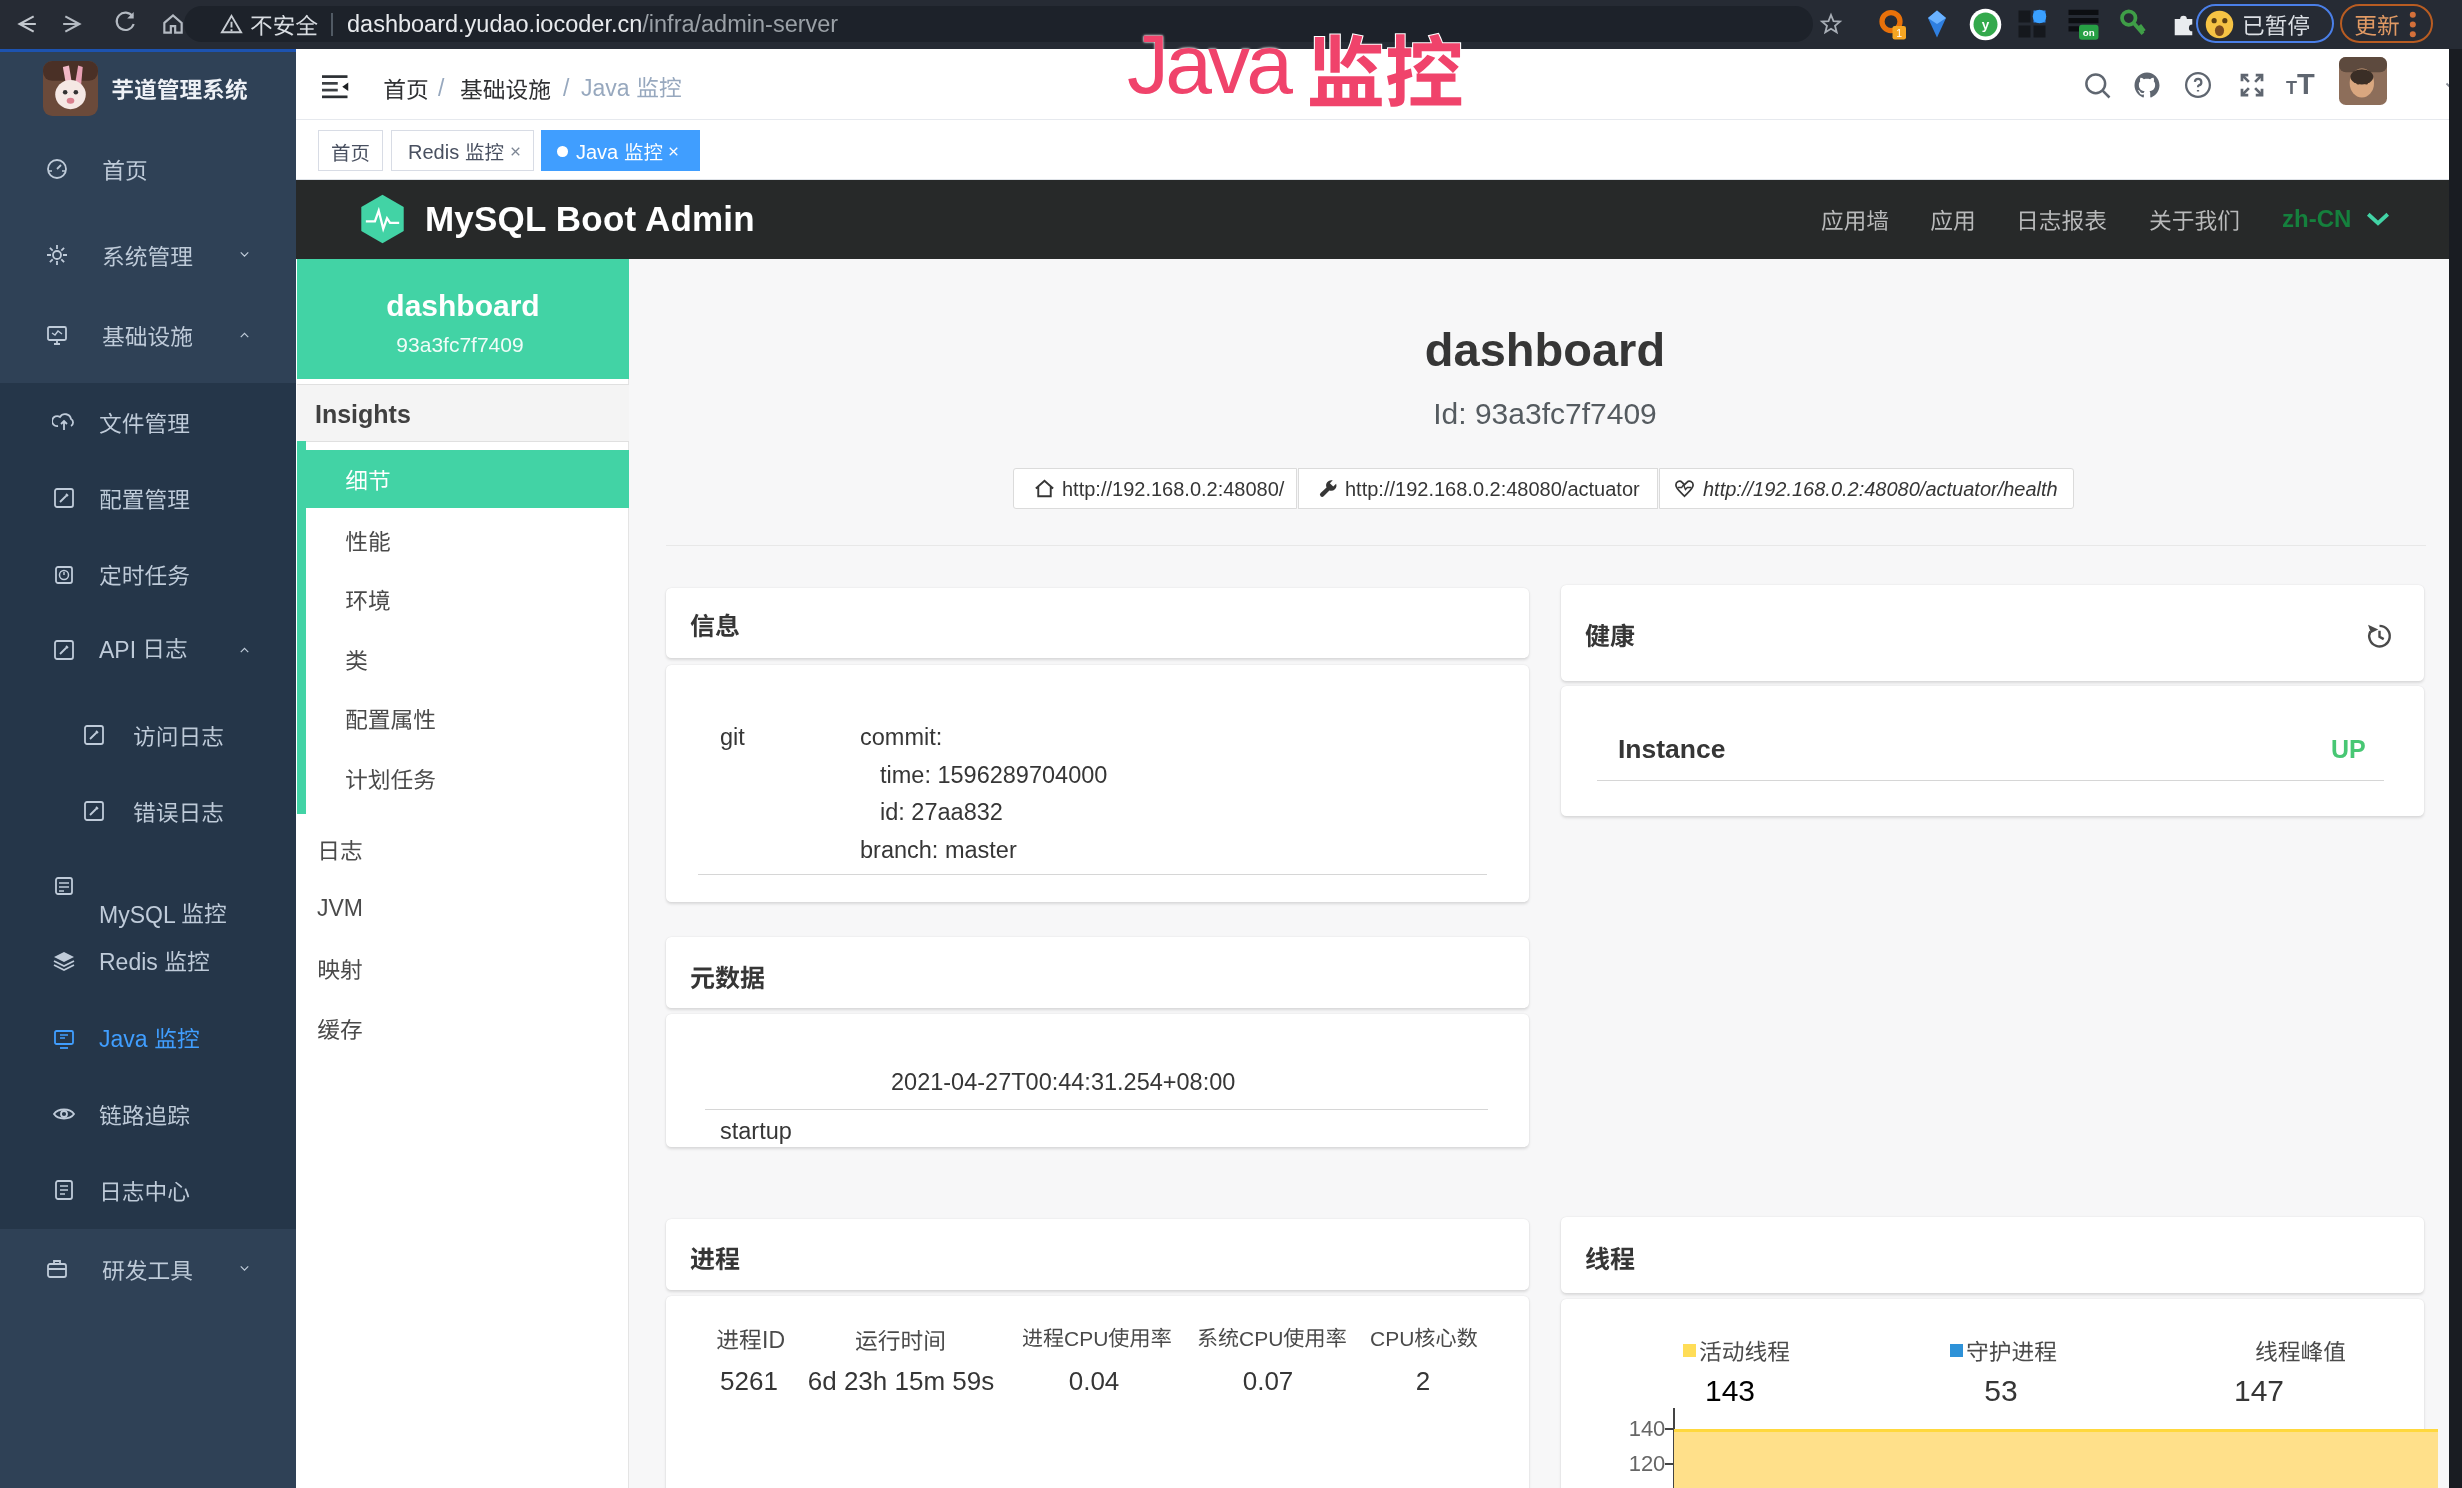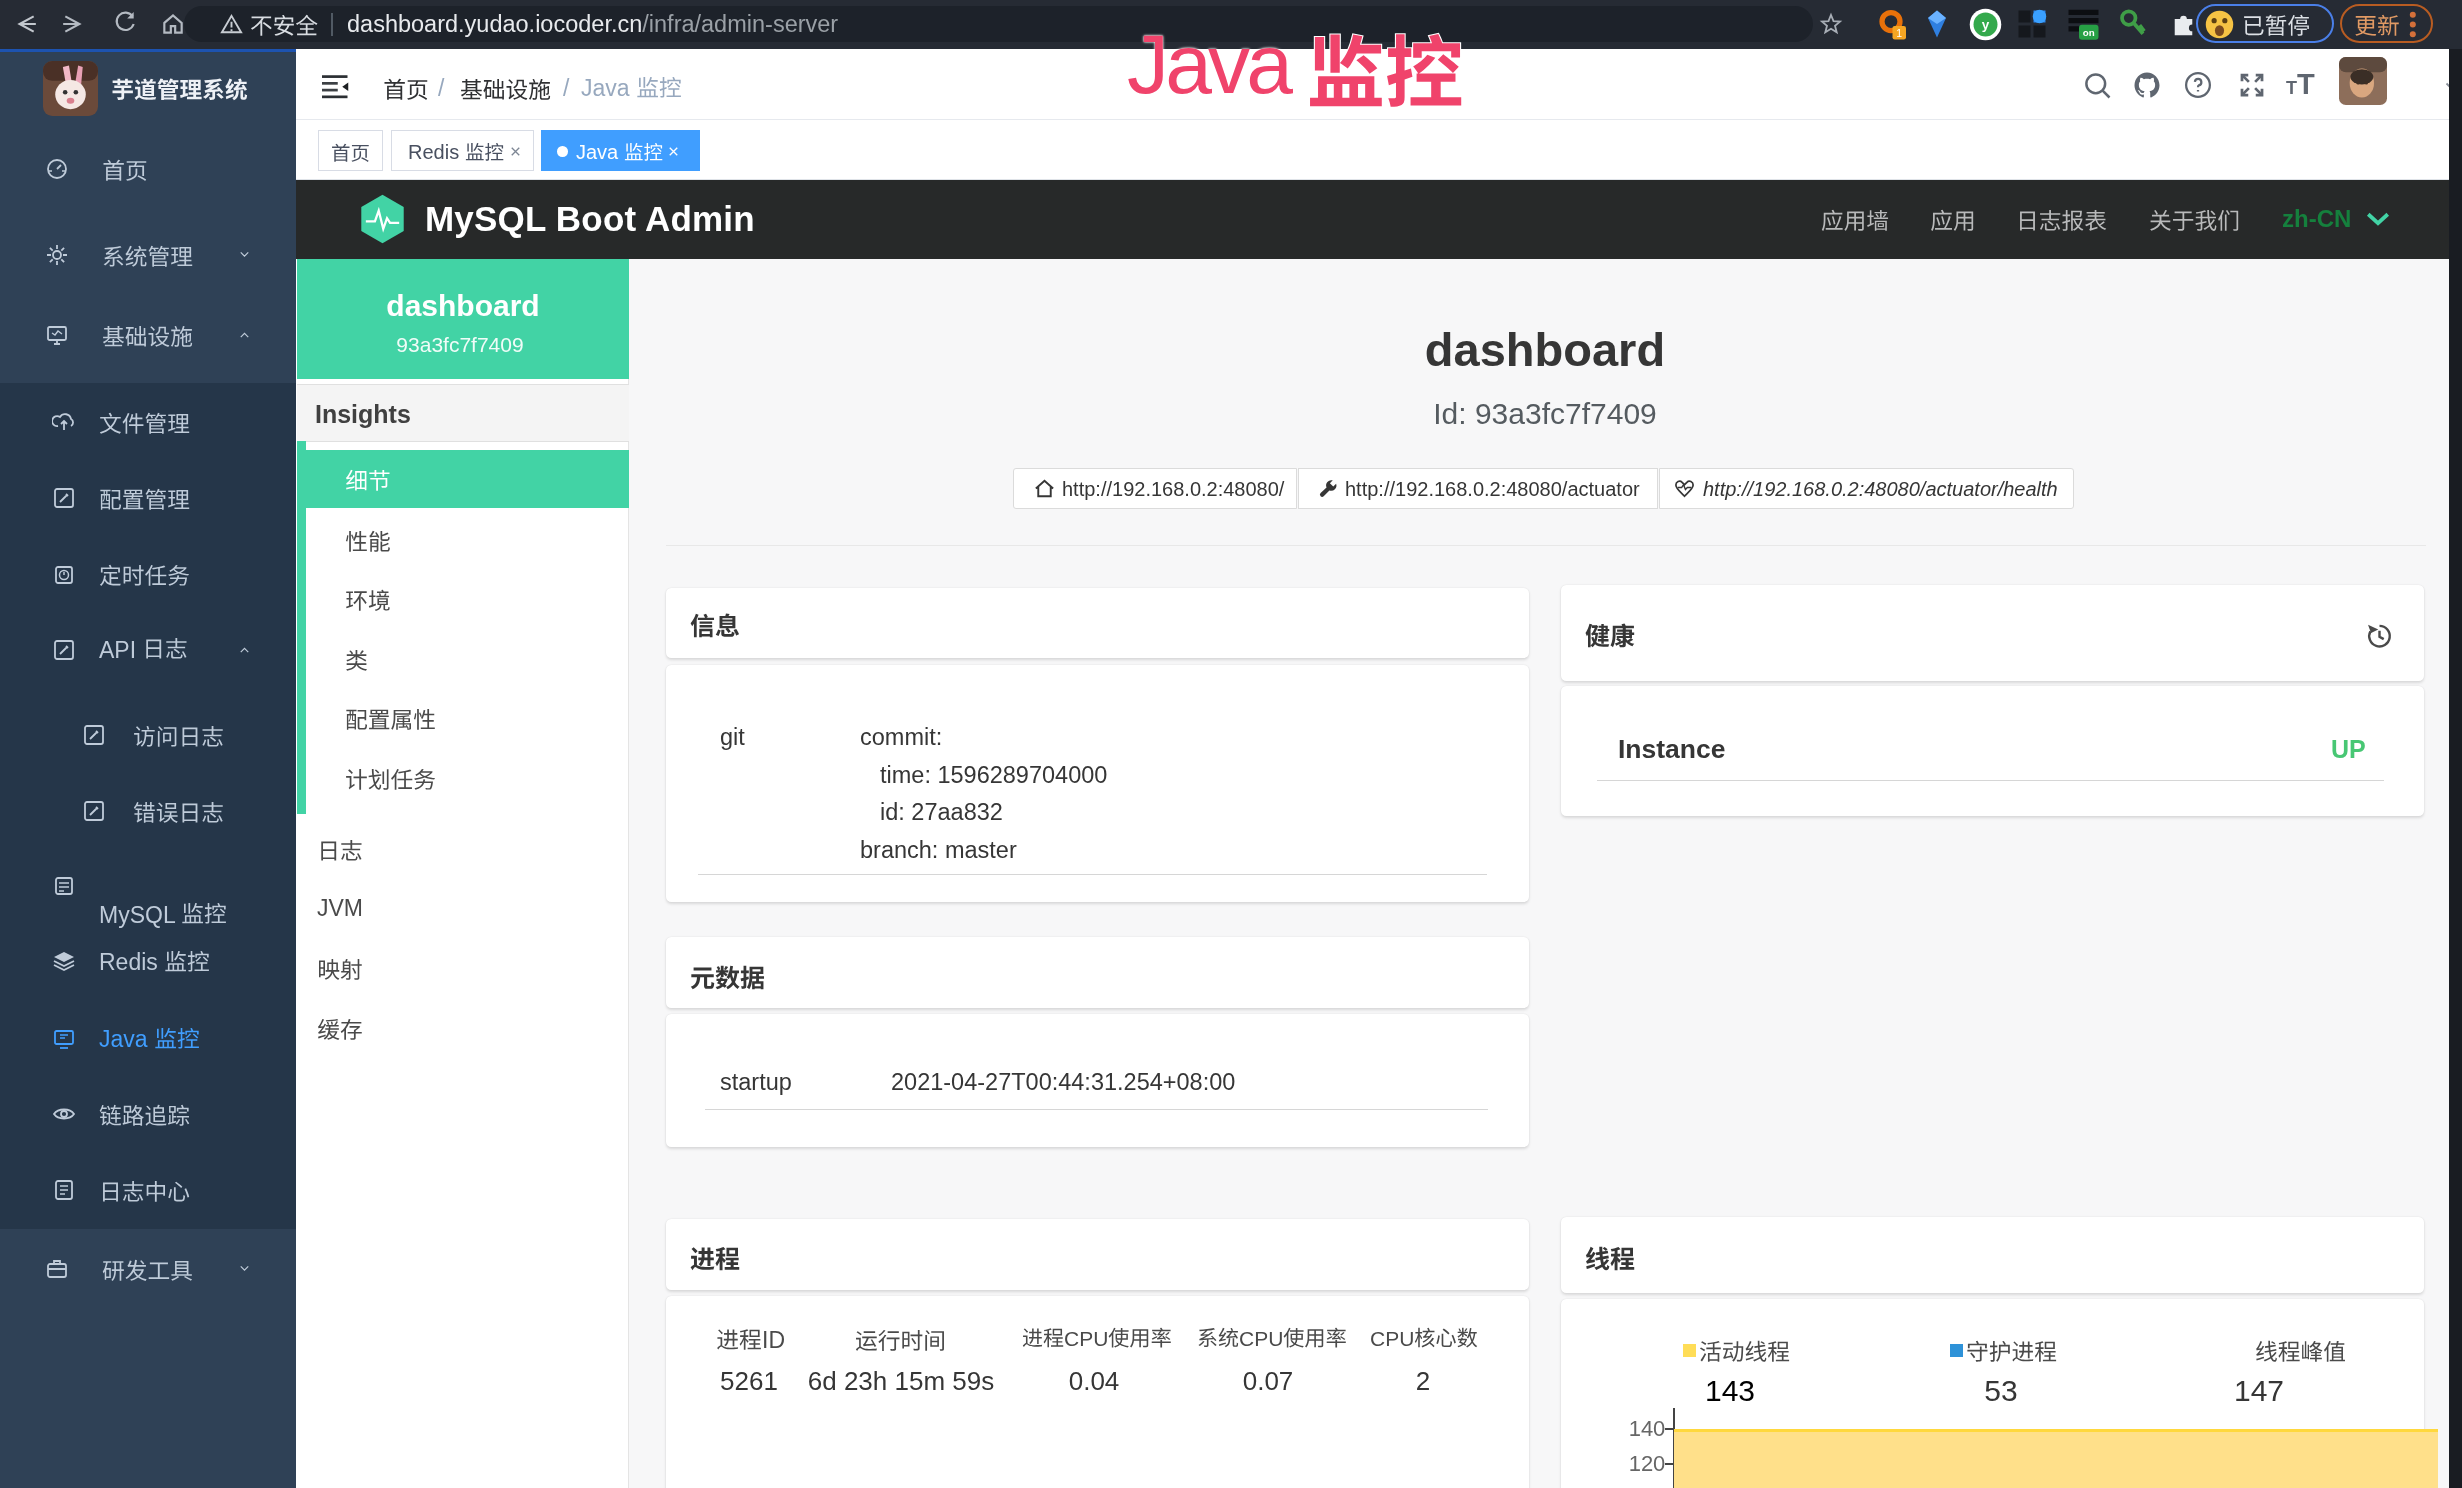--- a/index.html
+++ b/index.html
@@ -574,21 +574,21 @@
 <div style="position:absolute;font-family:'Liberation Sans', sans-serif;font-size:26.5px;color:#363636;font-weight:700;white-space:nowrap;line-height:30.5px;left:1618px;top:734px;">Instance</div>
 <div style="position:absolute;font-family:'Liberation Sans', sans-serif;font-size:25px;color:#48c774;font-weight:700;white-space:nowrap;line-height:29px;left:2331px;top:735px;">UP</div>
 <div style="position:absolute;left:1597px;top:780px;width:787px;height:0.8px;background:#d6d6d6"></div>
 <div style="position:absolute;left:666px;top:937px;width:863px;height:71px;background:#fff;border-radius:5.3px;box-shadow:0 1.5px 3px rgba(10,10,10,.12),0 0 0 0.8px rgba(10,10,10,.02);"></div>
 <div style="position:absolute;left:690px;top:965px;"><svg class="cj" style="width:75px;height:22px" viewBox="0 0 3000 880" fill="#363636">
         <use href="#b5143" x="0"></use>
         <use href="#b6570" x="1000"></use>
         <use href="#b636e" x="2000"></use>
       </svg></div>
 <div style="position:absolute;left:666px;top:1014px;width:863px;height:133px;background:#fff;border-radius:5.3px;box-shadow:0 1.5px 3px rgba(10,10,10,.12),0 0 0 0.8px rgba(10,10,10,.02);"></div>
-<div style="position:absolute;font-family:'Liberation Sans', sans-serif;font-size:23.5px;color:#363636;font-weight:400;white-space:nowrap;line-height:27px;left:720px;top:1069px;">startup</div>
+<div style="position:absolute;font-family:'Liberation Sans', sans-serif;font-size:23.5px;color:#363636;font-weight:400;white-space:nowrap;line-height:27px;left:720px;top:1118px;">startup</div>
 <div style="position:absolute;font-family:'Liberation Sans', sans-serif;font-size:23.5px;color:#363636;font-weight:400;white-space:nowrap;line-height:27px;left:891px;top:1069px;">2021-04-27T00:44:31.254+08:00</div>
 <div style="position:absolute;left:705px;top:1109px;width:783px;height:0.8px;background:#d6d6d6"></div>
 <div style="position:absolute;left:666px;top:1219px;width:863px;height:71px;background:#fff;border-radius:5.3px;box-shadow:0 1.5px 3px rgba(10,10,10,.12),0 0 0 0.8px rgba(10,10,10,.02);"></div>
 <div style="position:absolute;left:690px;top:1246px;"><svg class="cj" style="width:50px;height:22px" viewBox="0 0 2000 880" fill="#363636">
         <use href="#b8fdb" x="0"></use>
         <use href="#b7a0b" x="1000"></use>
       </svg></div>
 <div style="position:absolute;left:666px;top:1296px;width:863px;height:228px;background:#fff;border-radius:5.3px;box-shadow:0 1.5px 3px rgba(10,10,10,.12),0 0 0 0.8px rgba(10,10,10,.02);"></div>
 <div style="position:absolute;left:0px;top:1327px;display:flex;align-items:baseline;white-space:pre;left:716px"><svg class="cj" style="width:46px;height:20px" viewBox="0 0 2000 880" fill="#4a4a4a">
         <use href="#r8fdb" x="0"></use>

